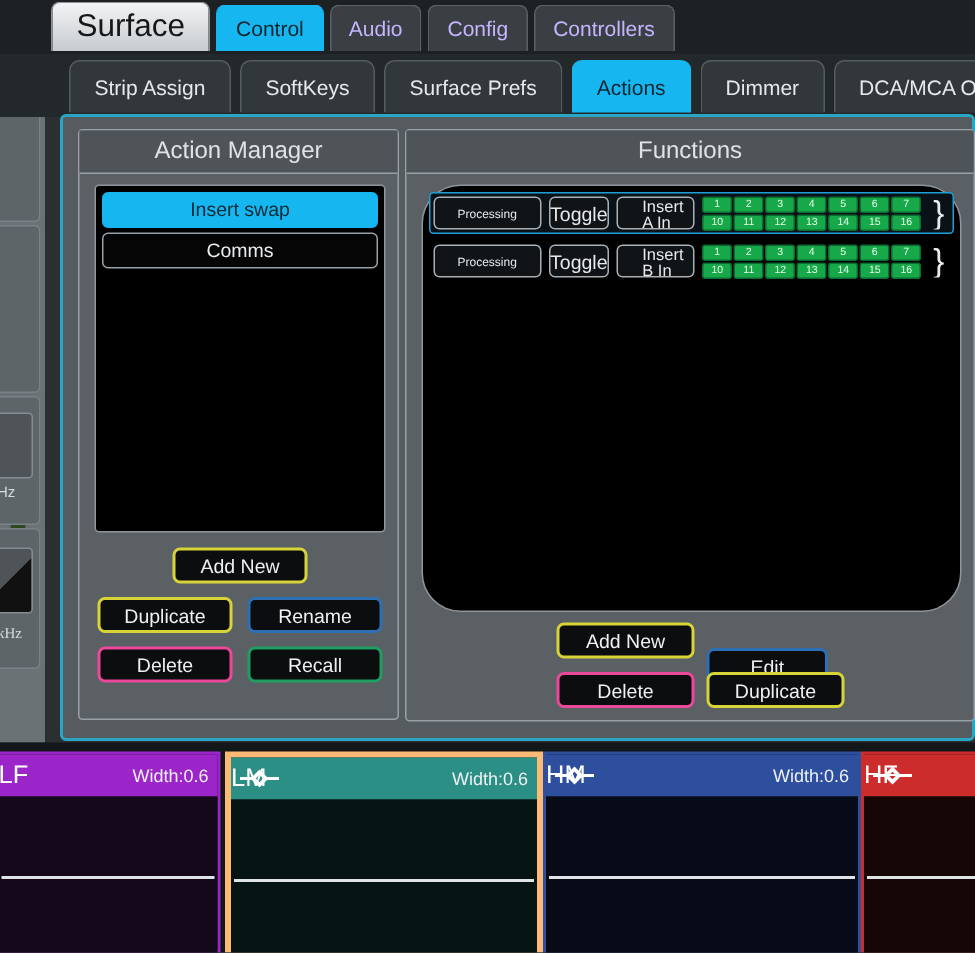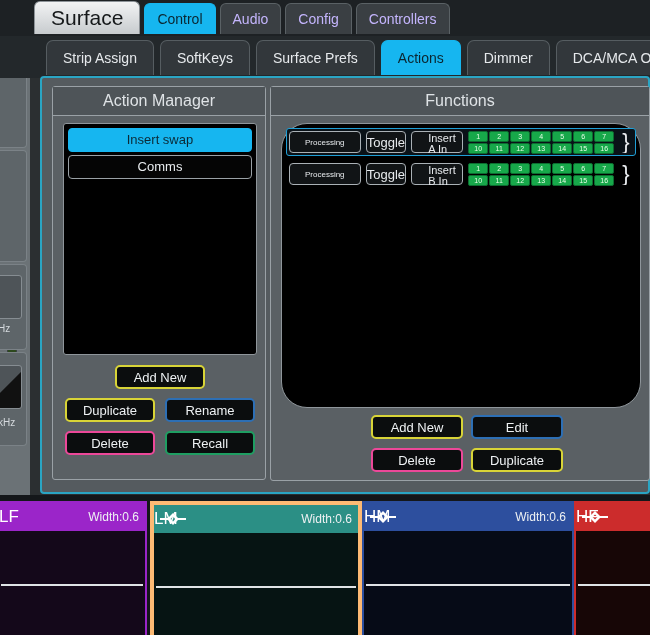--- a/index.html
+++ b/index.html
@@ -130,21 +130,21 @@
       <div class="g2"></div>
     </div>
     <div class="ls-panel" style="top:46px;height:100px;"></div>
     <div class="ls-panel" style="top:150px;height:110px;">
       <div class="ls-meter"></div>
     </div>
     <div class="ls-panel" style="top:264px;height:84px;">
       <div class="ls-box" style="top:10px;"></div>
       <div class="ls-hz" style="top:58px;">Hz</div>
     </div>
-    <div class="ls-panel" style="top:352px;height:92px;">
+    <div class="ls-panel" style="top:352px;height:92px;font-family:Liberation Serif, serif;">
       <div class="ls-box curve" style="top:12px;"></div>
       <div class="ls-hz" style="top:64px;">kHz</div>
     </div>
   </div>
 
   <div class="topbar">
     <div class="tabrow">
       <div class="ttab title">Surface</div>
       <div class="ttab active">Control</div>
       <div class="ttab">Audio</div>
@@ -236,21 +236,21 @@
               <div class="cell">15</div>
               <div class="cell">16</div>
             </div>
           </div>
           <div class="fedge">}</div>
         </div>
 
       </div>
 
       <div class="abtn b-yellow" style="left:100px;top:328px;width:92px;">Add New</div>
-      <div class="abtn b-blue" style="left:200px;top:328px;width:92px;">Edit</div>
+      <div class="abtn b-blue" style="left:200px;top:345px;width:81px;">Edit</div>
       <div class="abtn b-red" style="left:100px;top:361px;width:92px;">Delete</div>
       <div class="abtn b-yellow" style="left:200px;top:361px;width:92px;">Duplicate</div>
     </div>
   </div>
 
   <div class="eqzone">
 
     <div class="eqband" style="left:-3px;width:150px;border:2px solid #9b25c9;">
       <div class="eqhdr" style="background:#9b25c9;">
         <div class="eqname">LF</div>

